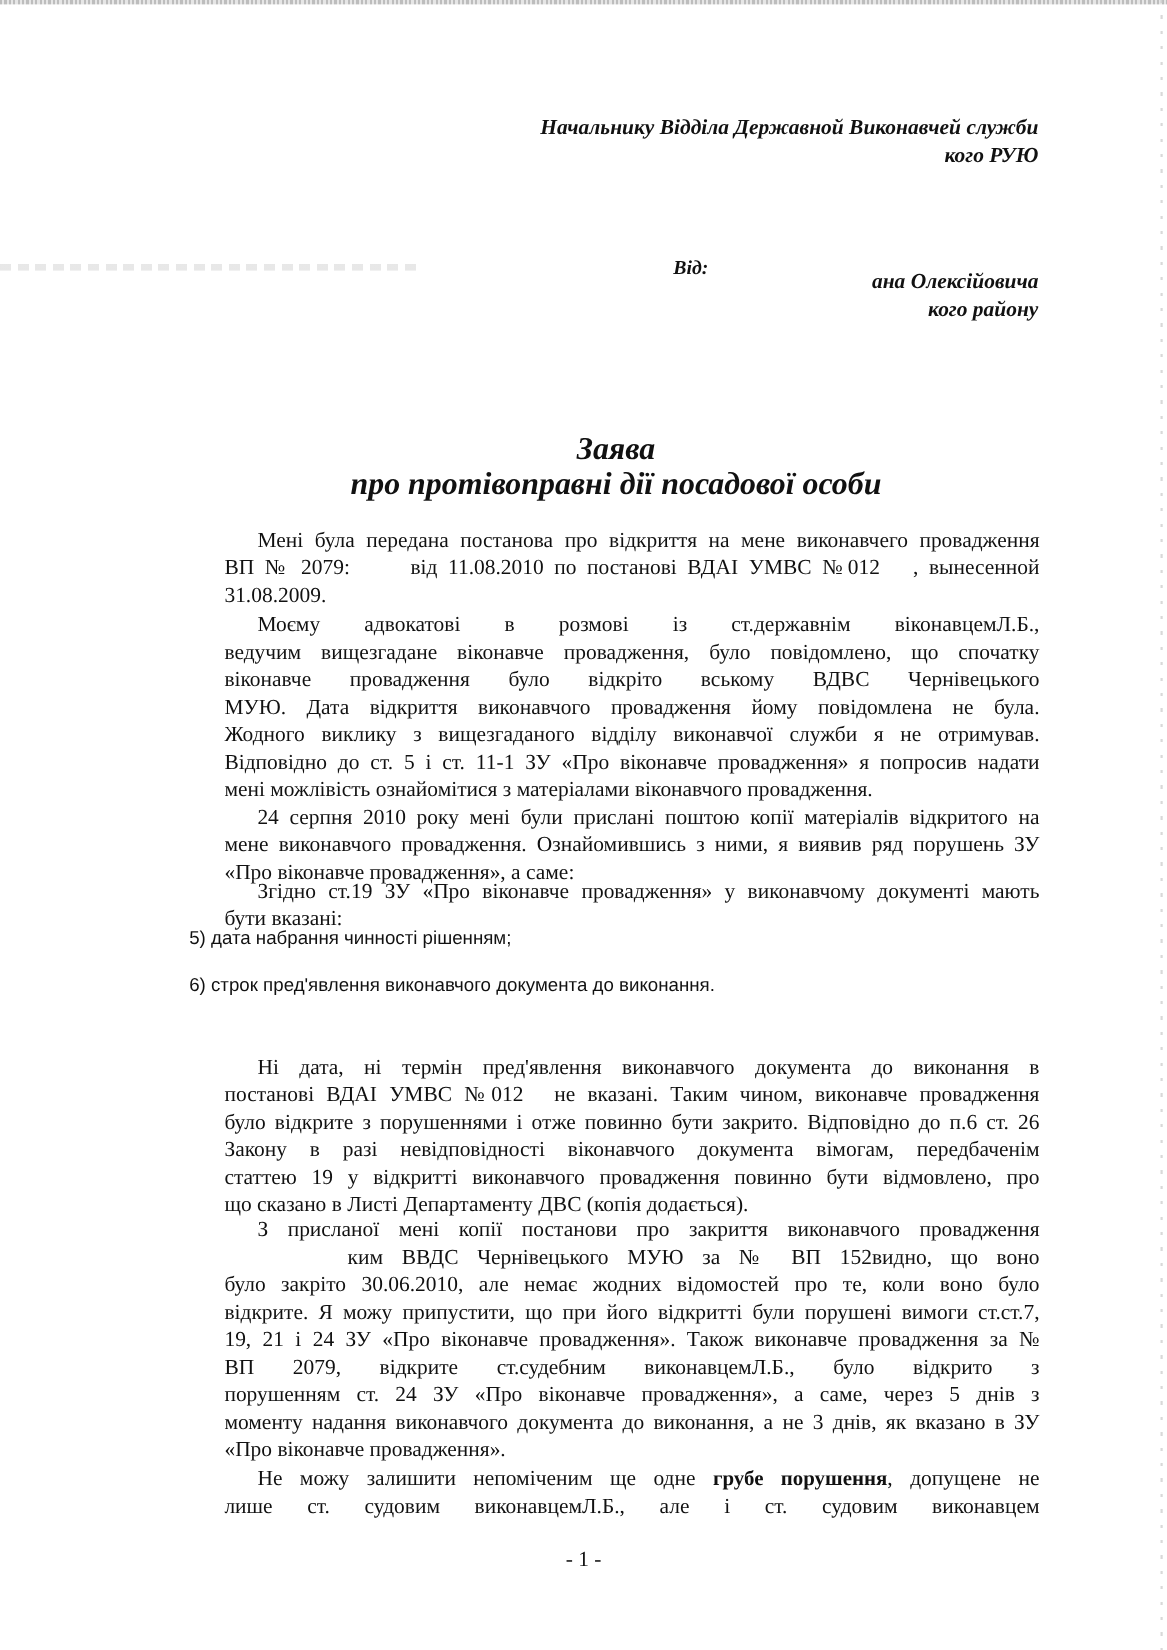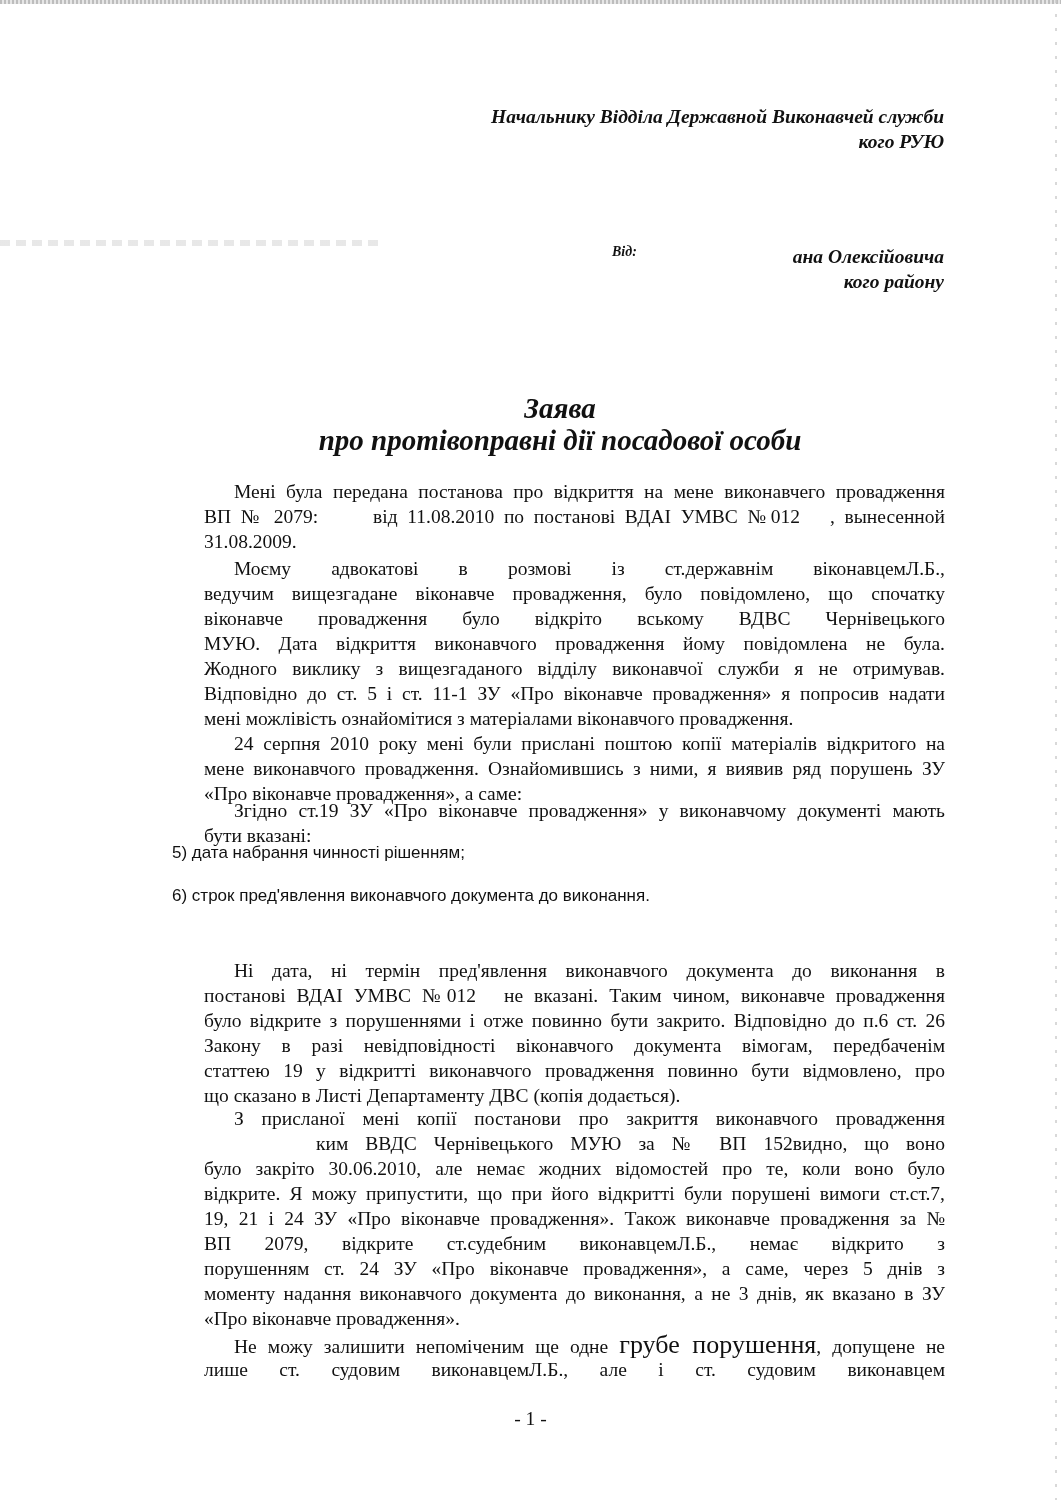--- a/index.html
+++ b/index.html
@@ -8,40 +8,40 @@
   .scan-top { position: absolute; left: 0; top: 0; width: 1061px; height: 4px;
     background: repeating-linear-gradient(90deg, #bdbdbd 0 2px, #e6e6e6 2px 4px); }
   .scan-right { position: absolute; right: 4px; top: 0; width: 2px; height: 1500px;
     background: repeating-linear-gradient(180deg, #c8c8c8 0 3px, transparent 3px 14px); opacity: .7; }
   .ghost-line { position: absolute; left: 0; top: 240px; width: 380px; height: 6px;
     background: repeating-linear-gradient(90deg, #e2e2e2 0 10px, transparent 10px 16px); opacity: .8; }
 
   .addr { position: absolute; right: 117px; text-align: right; font-style: italic; font-weight: bold;
           font-size: 19.5px; line-height: 25px; }
   .addr-to { top: 104px; }
-  .from-label { position: absolute; left: 612px; top: 244px; font-style: italic; font-weight: bold; font-size: 14px; }
+  .from-label { position: absolute; left: 612px; top: 233px; font-style: italic; font-weight: bold; font-size: 18px; }
   .addr-from { top: 244px; }
 
   .title { position: absolute; left: 0; width: 1061px; text-align: center; font-style: italic; font-weight: bold;
            font-size: 29px; line-height: 32px; }
   .title-1 { top: 392px; left: 60px; width: 1000px; }
   .title-2 { top: 424px; left: 60px; width: 1000px; }
 
   .body-text { position: absolute; left: 172px; width: 773px; font-size: 19.5px; line-height: 25px; }
   .ln { display: block; white-space: nowrap; height: 25px; text-align: justify; text-align-last: justify; margin-left: 32px; }
   .ln.last { text-align-last: left; }
   .ln.ind { padding-left: 30px; }
   .gap { display: inline-block; }
 
   .italic-item { position: absolute; left: 172px; font-family: "Liberation Sans", "DejaVu Sans", sans-serif;
                  font-size: 17px; }
   .item-5 { top: 843px; }
   .item-6 { top: 886px; }
 
-  b.strong { font-weight: normal; font-size: 26px; }
+  b.strong { font-weight: bold; font-size: 19px; }
   .page-num { position: absolute; left: 0; width: 1061px; top: 1408px; text-align: center; font-size: 19.5px; }
 </style>
 </head>
 <body>
 
 <div class="scan-top"></div>
 <div class="scan-right"></div>
 <div class="ghost-line"></div>
 
 <div class="addr addr-to">
@@ -96,21 +96,21 @@
   <span class="ln">статтею  19  у відкритті виконавчого провадження повинно бути відмовлено, про</span>
   <span class="ln last">що сказано в Листі Департаменту ДВС (копія додається).</span>
 </div>
 
 <div class="body-text" style="top:1106px">
   <span class="ln ind">З присланої мені копії постанови про закриття виконавчого провадження</span>
   <span class="ln" style="padding-left:112px"><span>ким ВВДС Чернівецького МУЮ за № ВП 152</span><span>видно, що воно</span></span>
   <span class="ln">було закріто 30.06.2010, але немає жодних відомостей про те, коли воно було</span>
   <span class="ln">відкрите. Я можу припустити, що при його відкритті були порушені вимоги ст.ст.7,</span>
   <span class="ln">19, 21 і 24 ЗУ «Про віконавче провадження». Також виконавче провадження за №</span>
-  <span class="ln"><span>ВП 2079</span><span>, відкрите ст.судебним виконавцем</span><span>Л.Б., немає відкрито з</span></span>
+  <span class="ln"><span>ВП 2079</span><span>, відкрите ст.судебним виконавцем</span><span>Л.Б., було відкрито з</span></span>
   <span class="ln">порушенням ст. 24 ЗУ «Про віконавче провадження», а саме, через 5 днів з</span>
   <span class="ln">моменту надання виконавчого документа до виконання, а не 3 днів, як вказано в ЗУ</span>
   <span class="ln last">«Про віконавче провадження».</span>
 </div>
 
 <div class="body-text" style="top:1332px">
   <span class="ln ind"><span>Не можу залишити непоміченим ще одне</span> <b class="strong">грубе порушення</b><span>, допущене не</span></span>
   <span class="ln"><span>лише ст. судовим виконавцем</span><span>Л.Б., але і ст. судовим виконавцем</span></span>
 </div>
 

